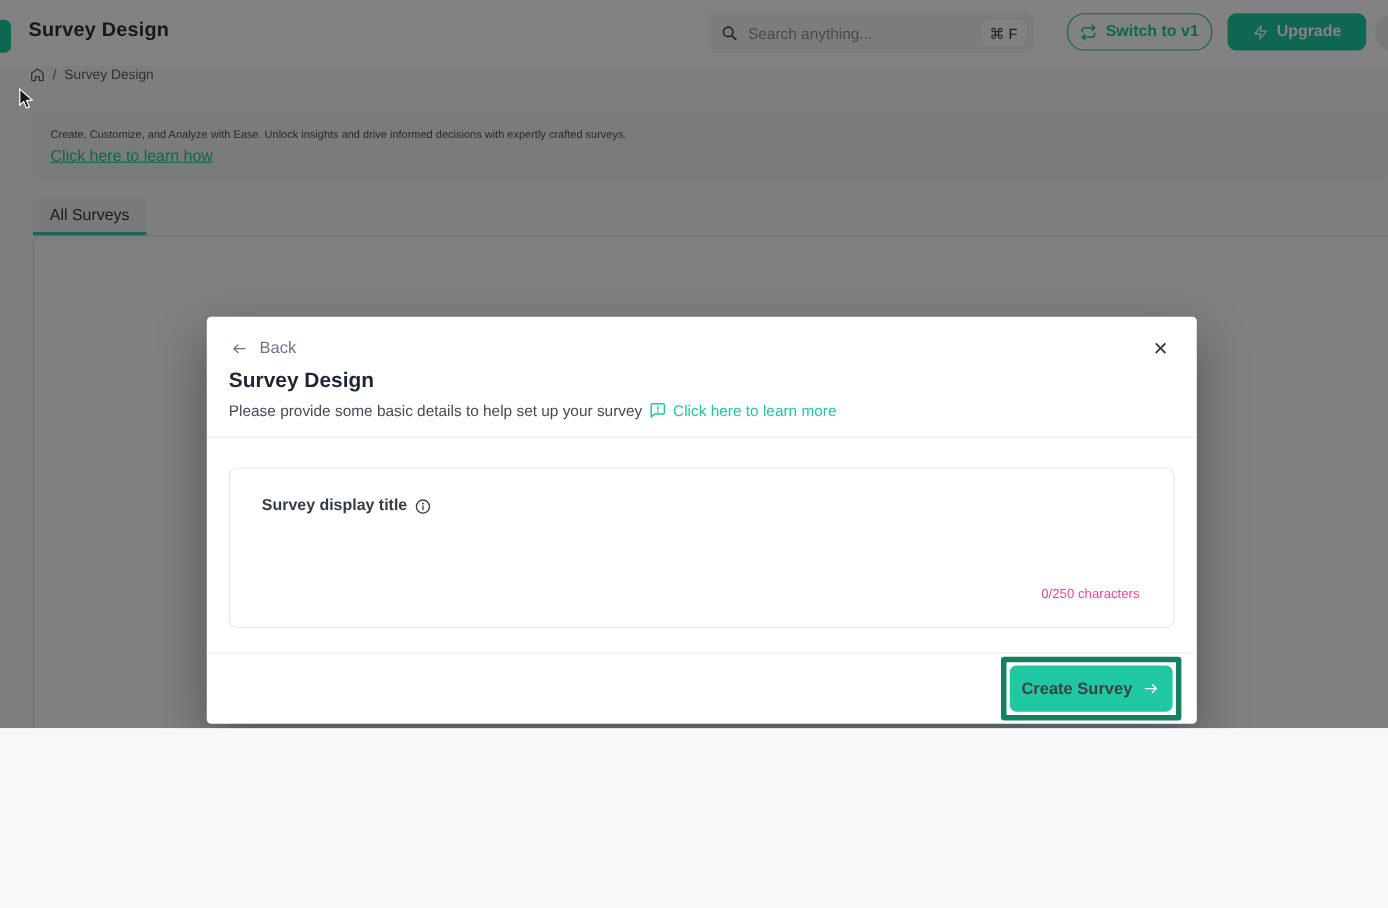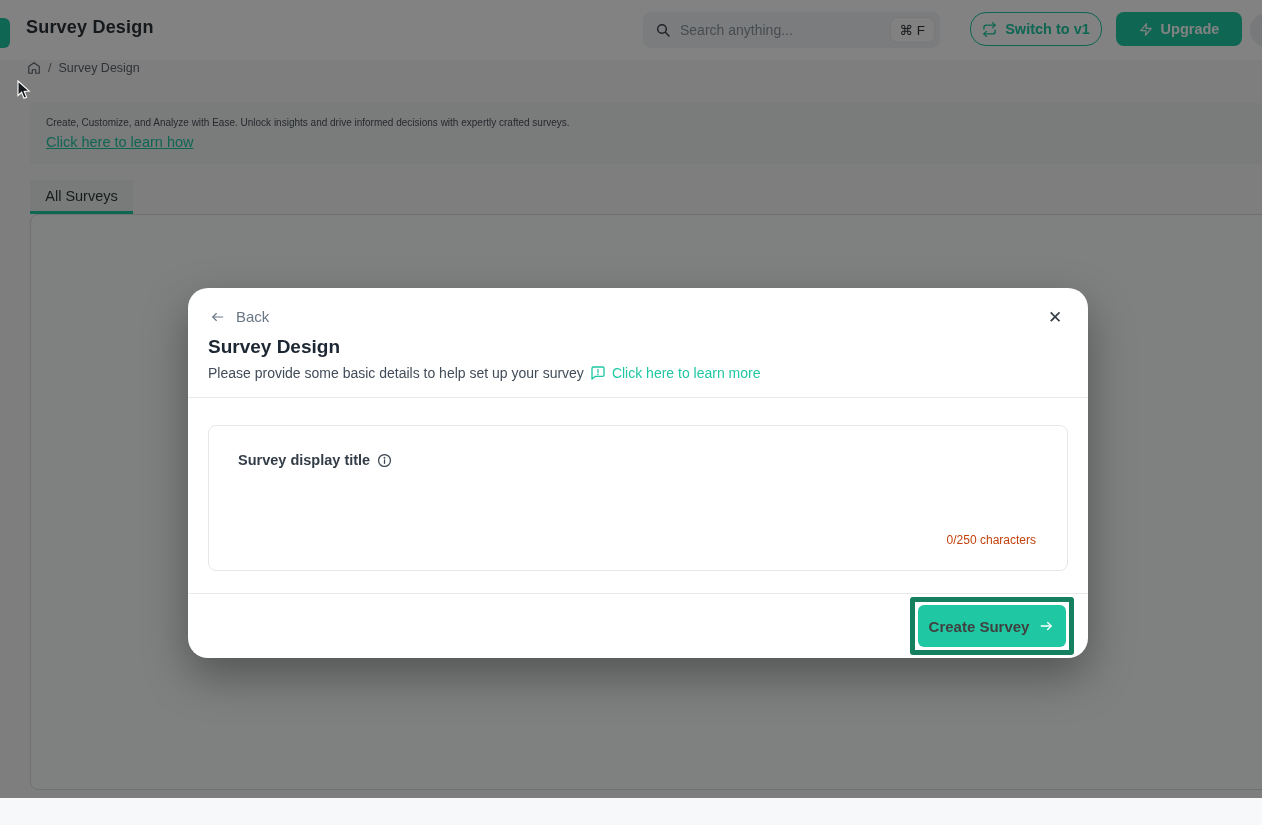--- a/index.html
+++ b/index.html
@@ -2,21 +2,21 @@
 <html style="--teal: #1fc8a3; --teal-dark: #15805f;"><head>
 <meta charset="utf-8">
 <style>
   :root{
     --teal: #1fc8a3;
     --teal-dark: #15805f;
   }
   *{margin:0;padding:0;box-sizing:border-box;}
   html,body{width:1262px;height:825px;}
   body{font-family:"Liberation Sans", sans-serif; background:#f7f8f9;}
-  .screen{position:relative;width:1262px;height:798px;overflow:hidden;background:#f7f8f9;}
+  .screen{position:relative;width:1262px;height:662px;overflow:hidden;background:#f7f8f9;}
 
   
   .header{position:absolute;left:0;top:0;width:1262px;height:60px;background:#ffffff;}
   .side-fragment{position:absolute;left:-8px;top:18px;width:18px;height:30px;background:var(--teal);border-radius:6px;}
   .page-title{position:absolute;left:26px;top:17px;font-size:18px;font-weight:700;color:#2a3138;letter-spacing:.2px;}
   .search{position:absolute;left:643px;top:12px;width:297px;height:36px;background:#f2f4f5;border-radius:8px;display:flex;align-items:center;padding:0 6px 0 12px;}
   .search svg{flex:0 0 auto;}
   .search-ph{flex:1 1 auto;margin-left:9px;font-size:14px;color:#8b949c;}
   .kbd{background:#fdfdfd;border-radius:6px;padding:4px 9px;font-size:13.5px;color:#30373d;box-shadow:0 0 0 1px #ececee;}
   .btn-outline{position:absolute;left:970px;top:12px;width:132px;height:34px;border:1px solid var(--teal);border-radius:16px;background:transparent;color:var(--teal);font-size:14.5px;font-weight:600;display:flex;align-items:center;justify-content:center;gap:8px;cursor:pointer;font-family:inherit;}
@@ -34,32 +34,32 @@
 
   
   .tab{position:absolute;left:30px;top:180px;width:103px;height:34px;background:#eef2f1;border-bottom:3px solid var(--teal);font-size:14.5px;font-weight:500;color:#2d3a36;display:flex;align-items:center;justify-content:center;cursor:pointer;}
   .panel{position:absolute;left:30px;top:214px;width:1242px;height:576px;background:#fafbfb;border:1px solid #d8dbde;border-radius:8px;}
 
   
   .overlay{position:absolute;inset:0;background:rgba(0,0,0,0.49);z-index:10;}
   .cursor{position:absolute;left:16px;top:80px;z-index:60;}
 
   
-  .modal{position:absolute;left:188px;top:288px;width:900px;height:370px;background:#ffffff;border-radius:20px;z-index:20;box-shadow:0 18px 45px rgba(0,0,0,.35);}
+  .modal{position:absolute;left:188px;top:288px;width:900px;height:370px;background:#ffffff;border-radius:4px;z-index:20;box-shadow:0 18px 45px rgba(0,0,0,.35);}
   .back{position:absolute;left:21px;top:20px;display:flex;align-items:center;gap:10px;font-size:15px;color:#6a7685;cursor:pointer;}
   .close{position:absolute;right:22px;top:18px;width:22px;height:22px;display:flex;align-items:center;justify-content:center;cursor:pointer;color:#333b45;font-size:17px;}
   .modal-title{position:absolute;left:20px;top:48px;font-size:19px;font-weight:700;color:#1d2733;}
   .modal-sub{position:absolute;left:20px;top:77px;display:flex;align-items:center;gap:6px;font-size:14px;color:#414c59;white-space:nowrap;}
   .learn-more{color:var(--teal);font-weight:500;cursor:pointer;}
   .hr1{position:absolute;left:0;top:109px;width:100%;border-top:1px solid #e8eaec;}
   .card{position:absolute;left:20px;top:137px;width:860px;height:146px;border:1px solid #e4e7e9;border-radius:8px;background:#ffffff;}
   .field-label{position:absolute;left:29px;top:26px;display:flex;align-items:center;gap:7px;font-size:14.5px;color:#333d47;font-weight:bold;}
   .title-input{position:absolute;left:29px;top:53px;width:802px;height:48px;border:1px solid var(--teal);border-radius:6px;padding:0 14px;font-size:14.5px;color:#333d47;font-family:inherit;outline:none;background:#fff;}
   .title-input::placeholder{color:#9ba6af;opacity:1;}
-  .char-count{position:absolute;right:31px;top:107px;font-size:12px;color:#c2410c;}
+  .char-count{position:absolute;right:31px;top:107px;font-size:12px;color:#ec4899;}
   .hr2{position:absolute;left:0;top:305px;width:100%;border-top:1px solid #e8eaec;}
   .annotation{position:absolute;left:722px;top:309px;border:5px solid var(--teal-dark);background:#ffffff;padding:3px;border-radius:3px;}
   .btn-create{width:148px;height:42px;background:var(--teal);color:#404040;border:none;border-radius:6px;font-size:15px;font-weight:600;display:flex;align-items:center;justify-content:center;gap:9px;cursor:pointer;font-family:inherit;}
 </style>
 </head>
 <body>
 
 <div class="screen">
 
   <div class="header">

